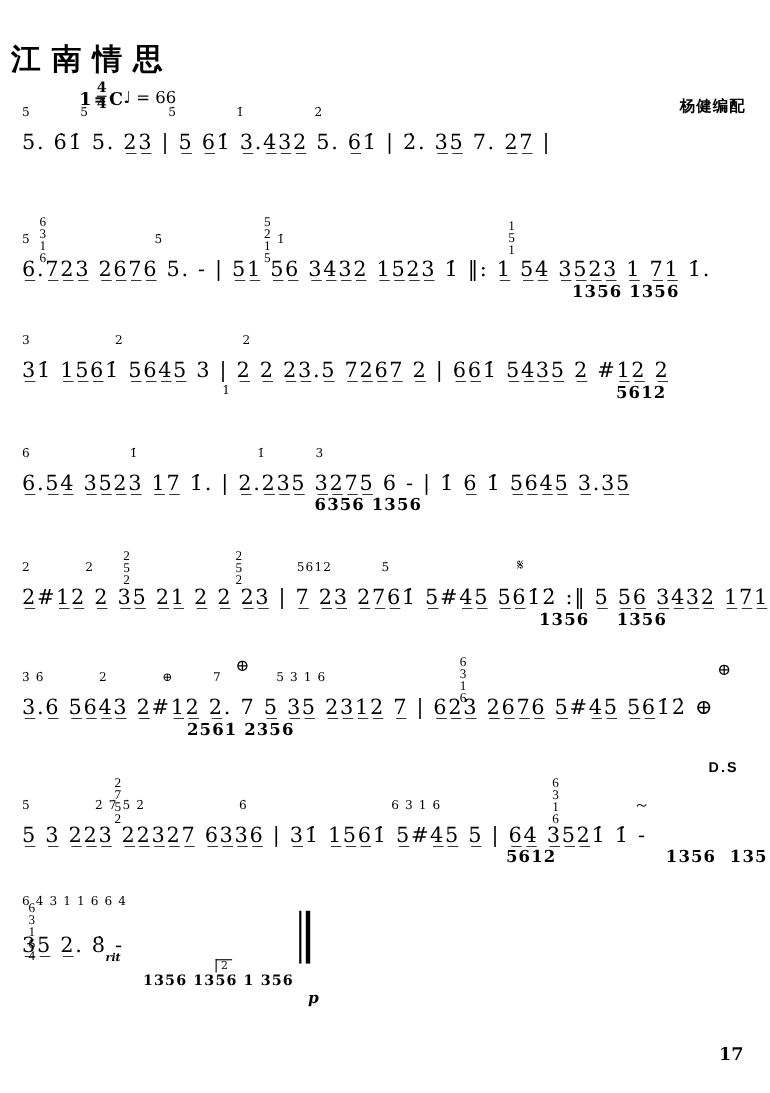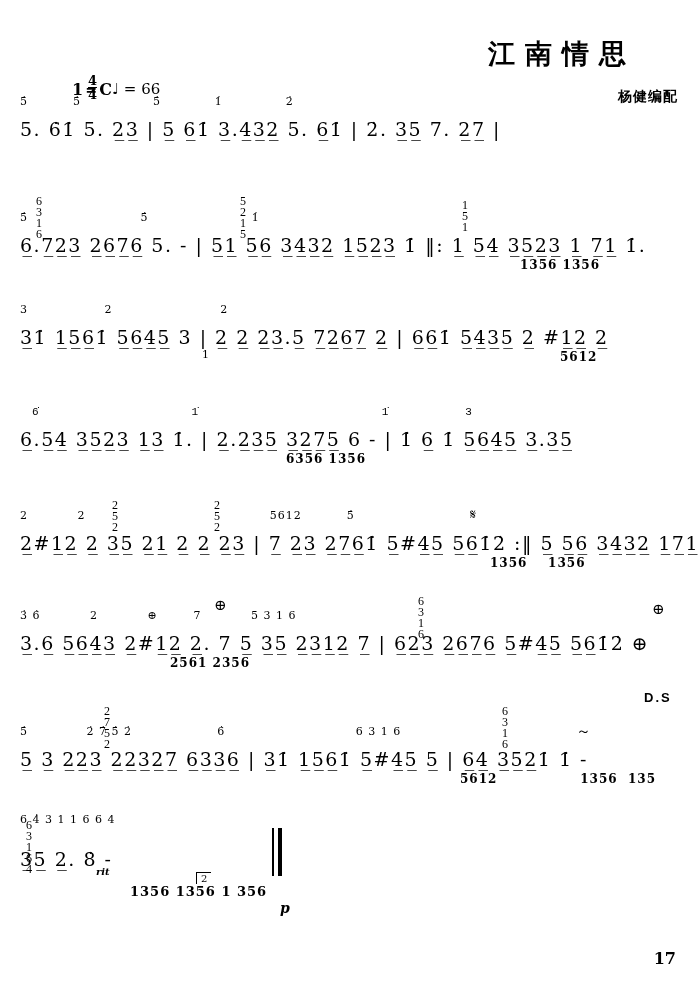--- a/index.html
+++ b/index.html
@@ -20,21 +20,21 @@
     width: 700px;
     height: 994px;
   }
 
   
   .title {
     position: absolute;
     top: 36px;
     left: 0;
     width: 636px;
-    text-align: right;
+    text-align: left;
     font-family: "DejaVu Serif", serif;
     font-weight: bold;
     font-size: 27px;
     letter-spacing: 10px;
     text-indent: 10px;
     color: #000;
   }
 
   
   .key-sig {
@@ -101,21 +101,21 @@
     top: -26px;
     font-size: 11px;
     line-height: 12px;
     white-space: pre;
     letter-spacing: 1px;
   }
   .lower {
     position: absolute;
     left: 0;
     top: 22px;
-    font-size: 12px;
+    font-size: 15px;
     line-height: 11px;
     white-space: pre;
     letter-spacing: 1px;
   }
   .chord {
     position: absolute;
     font-size: 12px;
     line-height: 11px;
     text-align: center;
     white-space: pre;
@@ -207,22 +207,22 @@
   <div class="system" style="top:326px;">
     <div class="sysline">
       <div class="upper" style="top:-22px;left:0;text-align:right;">3                 2                        2</div>
       <div class="notes">3̲1̇   1̲5̲6̲1̇   5̲6̲4̲5̲  3 | 2̲ 2̲   2̲3̲.5̲   7̲2̲6̲7̲  2̲ | 6̲6̲1̇   5̲4̲3̲5̲   2̲ #1̲2̲   2̲</div>
       <div class="lower" style="top:26px;left:540px;font-weight:bold;">5612</div>
     </div>
   </div>
 
   <div class="system" style="top:428px;">
     <div class="sysline">
-      <div class="upper" style="top:-22px;left:12px;font-family:Liberation Mono, monospace;">6̇                    1̇                        1̇          3</div>
-      <div class="notes">6̲.5̲4̲   3̲5̲2̲3̲   1̲3̲   1̇. | 2̲.2̲3̲5̲   3̲2̲7̲5̲   6  - | 1̇ 6̲ 1̇   5̲6̲4̲5̲   3̲.3̲5̲</div>
+      <div class="upper" style="top:-22px;left:0;">6̇                    1̇                        1̇          3</div>
+      <div class="notes">6̲.5̲4̲   3̲5̲2̲3̲   1̲7̲   1̇. | 2̲.2̲3̲5̲   3̲2̲7̲5̲   6  - | 1̇ 6̲ 1̇   5̲6̲4̲5̲   3̲.3̲5̲</div>
       <div class="lower" style="top:26px;left:266px;font-weight:bold;">6356 1356</div>
     </div>
   </div>
 
   <div class="system" style="top:532px;">
     <div class="sysline">
       <div class="upper" style="top:-22px;left:0;">2           2                                         5612          5̇</div>
       <div class="notes">2̲#1̲2̲   2̲ 3̲5̲   2̲1̲ 2̲   2̲ 2̲3̲ | 7̲ 2̲3̲   2̲7̲6̲1̇   5̲#4̲5̲   5̲6̲1̇2̇ :‖ 5̲ 5̲6̲   3̲4̲3̲2̲   1̲7̲1̲   1̇.</div>
       <div class="lower" style="top:26px;left:470px;font-weight:bold;">1356    1356</div>
     </div>

